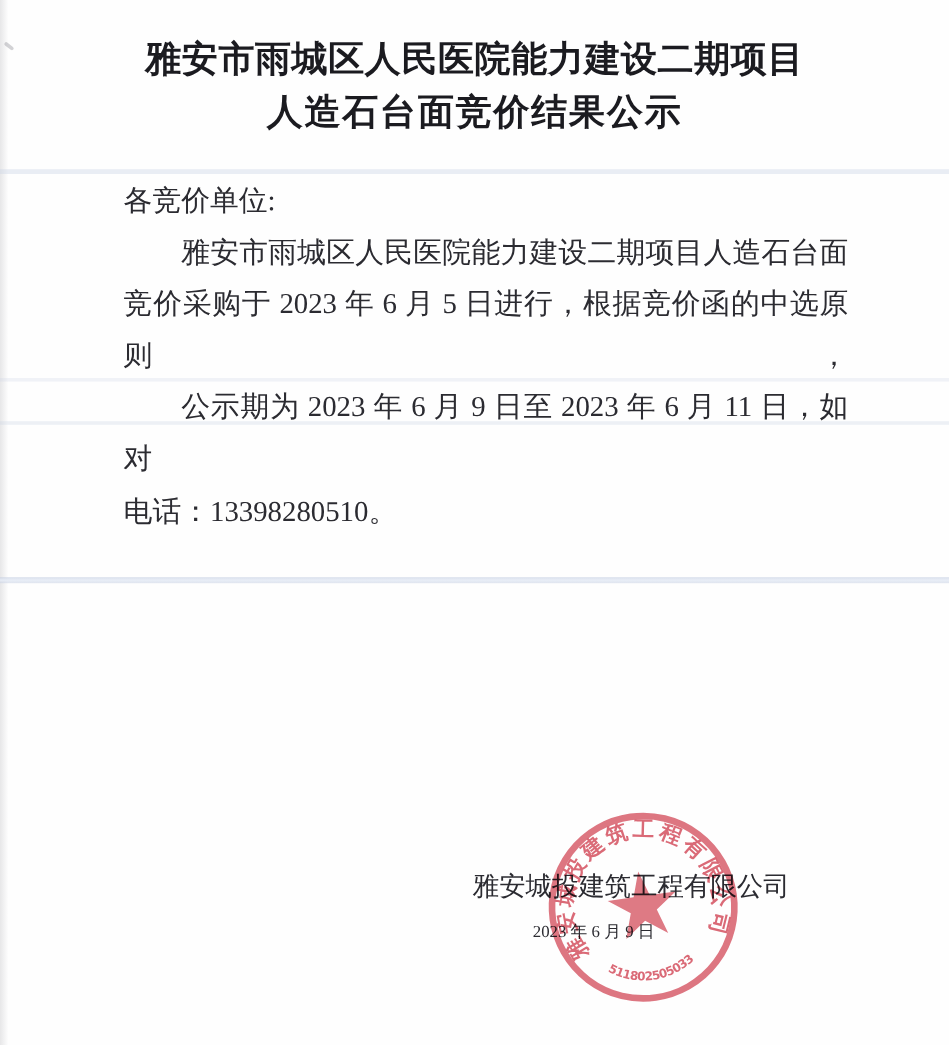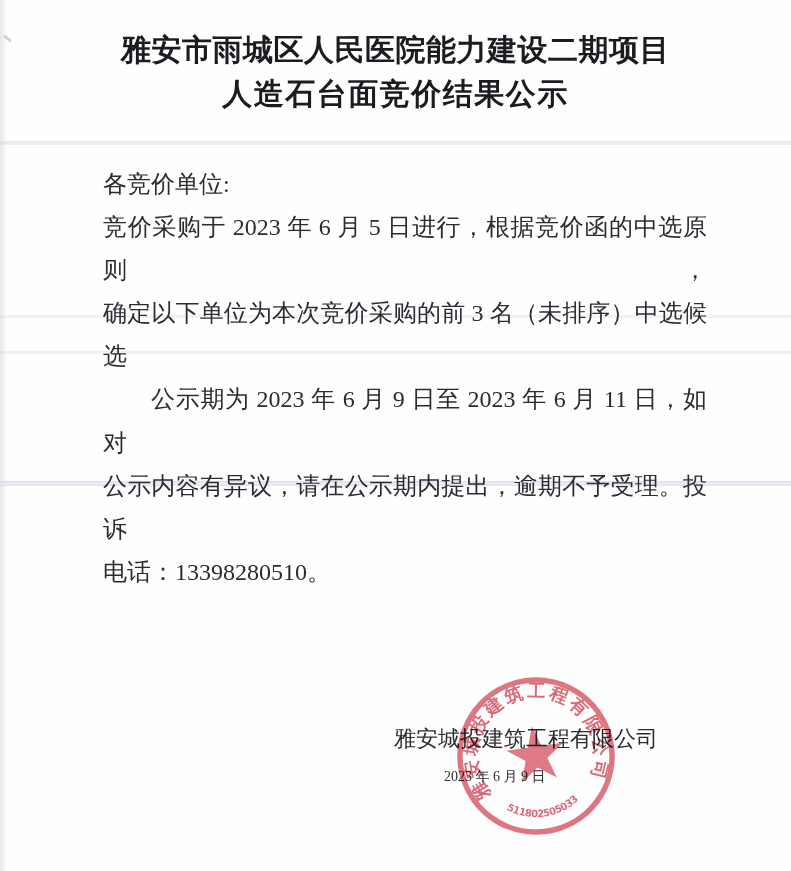--- a/index.html
+++ b/index.html
@@ -21,21 +21,21 @@
   .band-3 { top:351px; height:3px; background:rgba(203,212,229,0.33); }
   .band-4 { top:481px; height:5px;
     background:linear-gradient(to bottom, rgba(186,197,220,0.55), rgba(230,236,246,0.9), rgba(186,197,220,0.45)); }
   
   .title-block { position:absolute; left:0; top:30px; width:791px; text-align:center;
     font-weight:bold; color:var(--ink-title); }
   .title-line1 { font-size:30px; line-height:40px; letter-spacing:0.5px;text-align:center; }
   .title-line2 { font-size:30px; line-height:40px; letter-spacing:1.5px; margin-top:4px; }
   
   .body-block { position:absolute; left:103px; top:147px; width:604px;
-    font-size:24px; line-height:43.1px; color:var(--ink);margin-top:16px; }
+    font-size:24px; line-height:43.1px; color:var(--ink); }
   .bline { white-space:nowrap; }
   .bline.indent { text-indent:48px; }
   .bline.fill { white-space:normal; text-align:justify; text-align-last:justify; text-justify:inter-character; }
   
   .sig-company { position:absolute; left:394px; top:724px; font-size:22px;
     letter-spacing:0px; white-space:nowrap; color:var(--ink); }
   .sig-date { position:absolute; left:444px; top:768px; font-size:14px;
     white-space:nowrap; color:var(--ink); }
   
   .seal { position:absolute; left:446px; top:666px; width:180px; height:180px;
@@ -60,24 +60,23 @@
   <div class="scanband band-3"></div>
   <div class="scanband band-4"></div>
 
   <div class="title-block">
     <div class="title-line1">雅安市雨城区人民医院能力建设二期项目</div>
     <div class="title-line2">人造石台面竞价结果公示</div>
   </div>
 
   <div class="body-block">
     <div class="bline">各竞价单位:</div>
+    <div class="bline indent fill">雅安市雨城区人民医院能力建设二期项目人造石台面</div>
     <div class="bline fill">竞价采购于 2023 年 6 月 5 日进行，根据竞价函的中选原则，</div>
-    <div class="bline fill">确定以下单位为本次竞价采购的前 3 名（未排序）中选候选</div>
     <div class="bline indent fill">公示期为 2023 年 6 月 9 日至 2023 年 6 月 11 日，如对</div>
-    <div class="bline fill">公示内容有异议，请在公示期内提出，逾期不予受理。投诉</div>
     <div class="bline">电话：13398280510。</div>
   </div>
 
   <div class="sig-company">雅安城投建筑工程有限公司</div>
   <div class="sig-date">2023 年 6 月 9 日</div>
 
   <svg class="seal" viewBox="0 0 180 180" xmlns="http://www.w3.org/2000/svg">
     <g transform="translate(90,90) rotate(-8)">
       <circle class="ring" r="76" stroke-width="5.5" opacity="0.92"></circle>
       <path class="star" opacity="0.9" d="M0,-30 L6.76,-9.3 L28.53,-9.27 L10.94,3.55 L17.63,24.27 L0,11.5 L-17.63,24.27 L-10.94,3.55 L-28.53,-9.27 L-6.76,-9.3 Z"></path>

